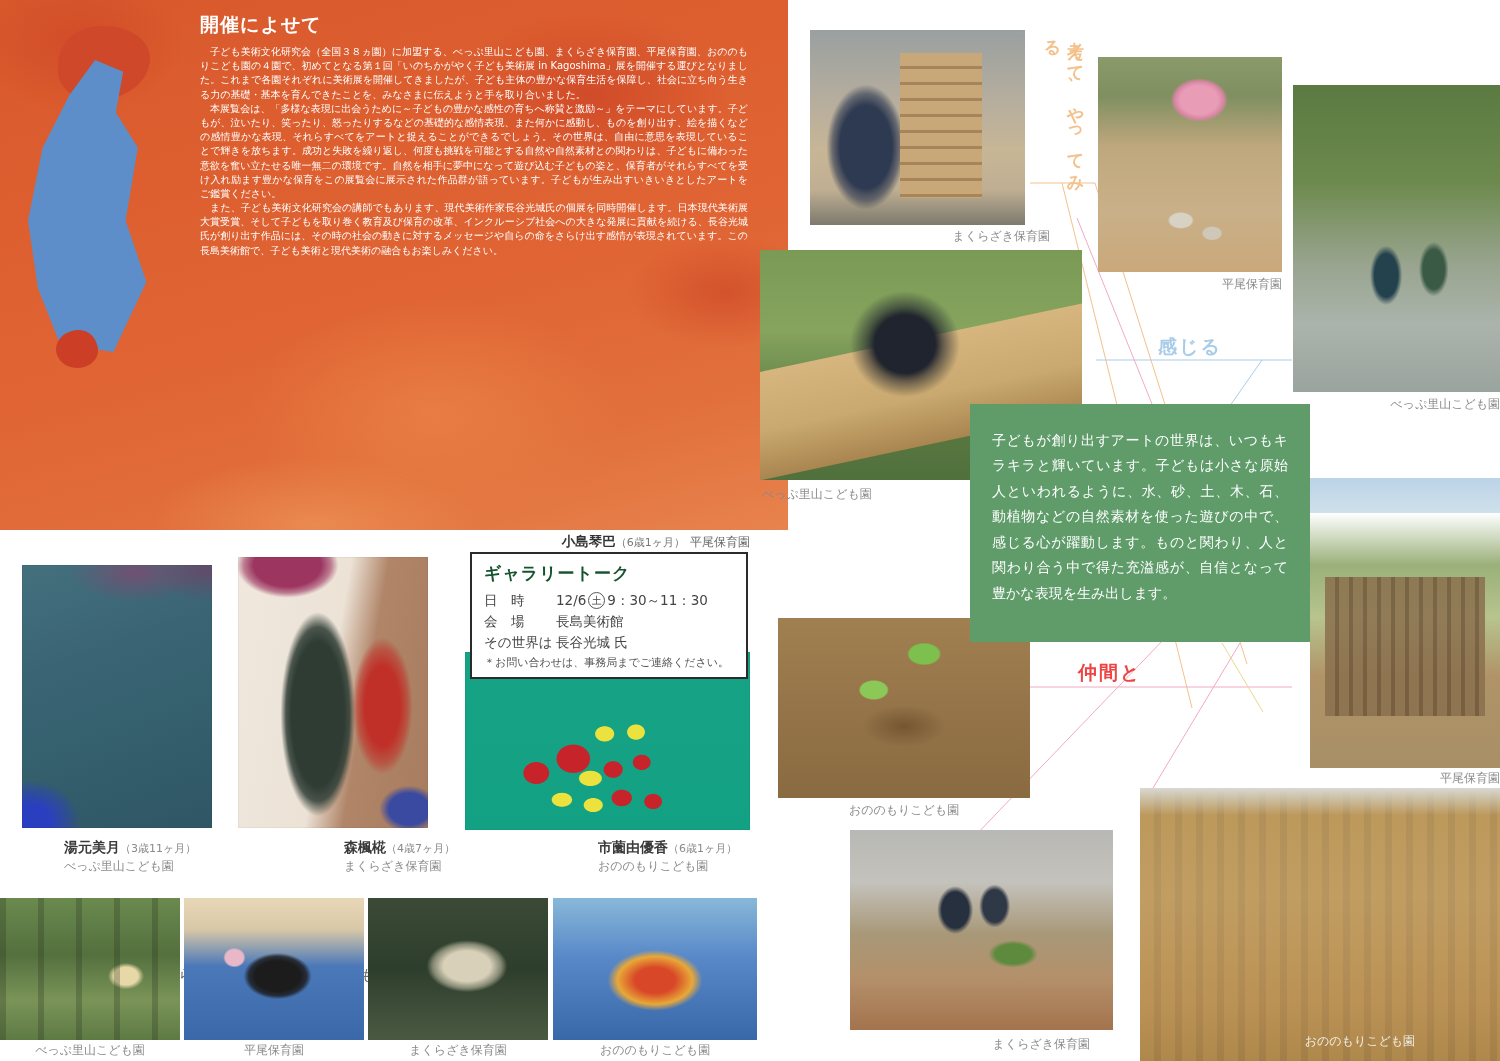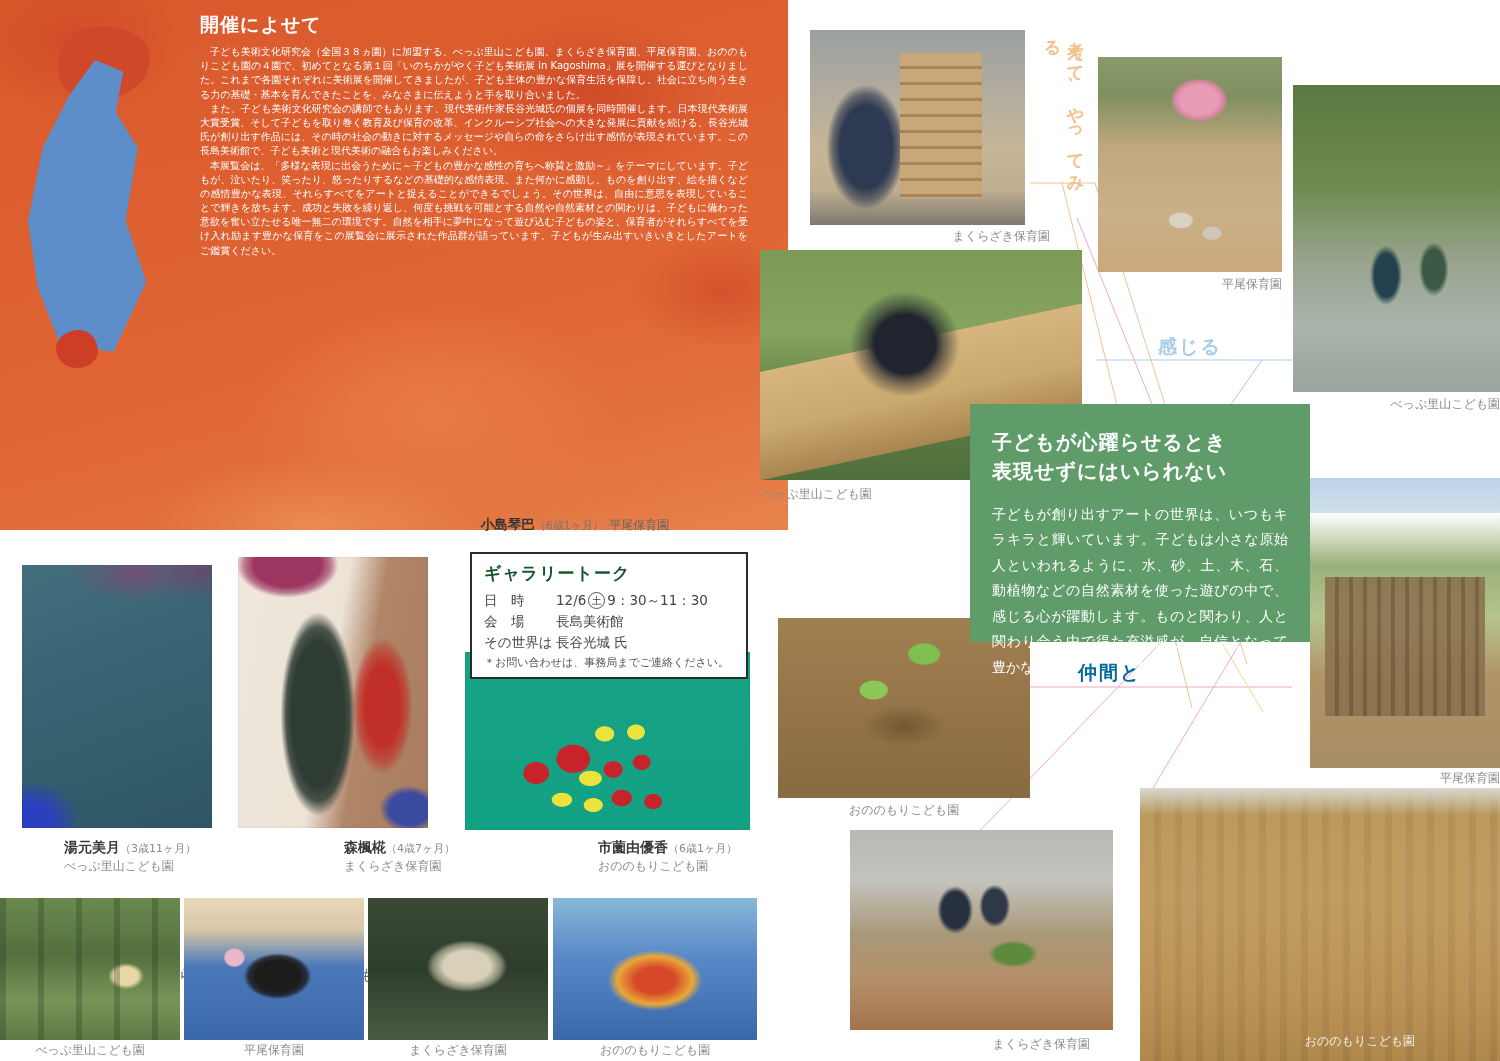--- a/index.html
+++ b/index.html
@@ -25,21 +25,21 @@
     border-radius:48% 52% 60% 40% / 55% 45% 60% 40%; }
   .blob-blue { left:28px; top:60px; width:122px; height:292px; background:#5d8ec9;
     clip-path:polygon(55% 0,78% 4%,72% 18%,90% 30%,80% 55%,97% 76%,70% 100%,26% 97%,8% 78%,0 55%,12% 30%,34% 12%); }
   .blob-red-small { left:56px; top:330px; width:42px; height:38px; background:#cc3f26;
     border-radius:55% 45% 50% 50% / 50% 55% 45% 50%; }
 
   .essay { left:200px; top:12px; width:548px; color:#ffffff; }
   .essay h1 { font-size:19px; font-weight:bold; margin:0 0 7px 0; letter-spacing:1px; }
   .essay p { font-size:10px; line-height:1.42; margin:0; text-align:justify; }
 
-  .painting-caption { left:400px; top:514px; width:350px; text-align:center; color:#555; }
+  .painting-caption { left:400px; top:531px; width:350px; text-align:right; color:#555; }
   .painting-caption .nm { font-size:13.5px; font-weight:bold; color:#333; }
   .painting-caption .ag { font-size:11px; color:#777; }
   .painting-caption .sc { font-size:12px; color:#666; }
 
   
   .art { box-shadow:0 0 0 1px rgba(0,0,0,.04) inset; }
   .art1 { left:22px; top:565px; width:190px; height:263px;
     background:
       radial-gradient(95px 42px at 60% 3%, rgba(152,58,108,.55), transparent 70%),
       radial-gradient(70px 55px at 4% 97%, #2a3fc0 0 28%, rgba(42,63,192,.45) 55%, transparent 72%),
@@ -195,22 +195,22 @@
     <line x1="1222" y1="643" x2="1263" y2="712" stroke="#ead98b" stroke-width="1"></line>
   </svg>
 
   <div class="abs main-painting">
     <div class="abs blob-red-top"></div>
     <div class="abs blob-blue"></div>
     <div class="abs blob-red-small"></div>
     <div class="abs essay">
       <h1>開催によせて</h1>
       <p>　子ども美術文化研究会（全国３８ヵ園）に加盟する、べっぷ里山こども園、まくらざき保育園、平尾保育園、おののもりこども園の４園で、初めてとなる第１回「いのちかがやく子ども美術展 in Kagoshima」展を開催する運びとなりました。これまで各園それぞれに美術展を開催してきましたが、子ども主体の豊かな保育生活を保障し、社会に立ち向う生きる力の基礎・基本を育んできたことを、みなさまに伝えようと手を取り合いました。</p>
+      <p>　本展覧会は、「多様な表現に出会うために～子どもの豊かな感性の育ちへ称賛と激励～」をテーマにしています。子どもが、泣いたり、笑ったり、怒ったりするなどの基礎的な感情表現、また何かに感動し、ものを創り出す、絵を描くなどの感情豊かな表現、それらすべてをアートと捉えることができるでしょう。その世界は、自由に意思を表現していることで輝きを放ちます。成功と失敗を繰り返し、何度も挑戦を可能とする自然や自然素材との関わりは、子どもに備わった意欲を奮い立たせる唯一無二の環境です。自然を相手に夢中になって遊び込む子どもの姿と、保育者がそれらすべてを受け入れ励ます豊かな保育をこの展覧会に展示された作品群が語っています。子どもが生み出すいきいきとしたアートをご鑑賞ください。</p>
       <p>　また、子ども美術文化研究会の講師でもあります、現代美術作家長谷光城氏の個展を同時開催します。日本現代美術展大賞受賞、そして子どもを取り巻く教育及び保育の改革、インクルーシブ社会への大きな発展に貢献を続ける、長谷光城氏が創り出す作品には、その時の社会の動きに対するメッセージや自らの命をさらけ出す感情が表現されています。この長島美術館で、子ども美術と現代美術の融合もお楽しみください。</p>
-      <p>　本展覧会は、「多様な表現に出会うために～子どもの豊かな感性の育ちへ称賛と激励～」をテーマにしています。子どもが、泣いたり、笑ったり、怒ったりするなどの基礎的な感情表現、また何かに感動し、ものを創り出す、絵を描くなどの感情豊かな表現、それらすべてをアートと捉えることができるでしょう。その世界は、自由に意思を表現していることで輝きを放ちます。成功と失敗を繰り返し、何度も挑戦を可能とする自然や自然素材との関わりは、子どもに備わった意欲を奮い立たせる唯一無二の環境です。自然を相手に夢中になって遊び込む子どもの姿と、保育者がそれらすべてを受け入れ励ます豊かな保育をこの展覧会に展示された作品群が語っています。子どもが生み出すいきいきとしたアートをご鑑賞ください。</p>
     </div>
   </div>
 
   <div class="abs painting-caption">
     <span class="nm">小島琴巴</span><span class="ag">（6歳1ヶ月）</span>
     <span class="sc">平尾保育園</span>
   </div>
 
   <div class="abs art art1"></div>
   <div class="abs art art2"></div>
@@ -275,33 +275,29 @@
 
   <div class="ph ph-log">
     <div class="logbar"></div>
     <div class="kid"></div>
   </div>
   <div class="rp-cap rcap" style="left:762px; top:486px;">べっぷ里山こども園</div>
 
   <div class="theme theme-feel" style="color: rgb(169, 204, 232);">感じる</div>
 
   <div class="green-box" style="background-color: rgb(95, 156, 106);">
-    <h2>
-      <span>子どもが心躍らせるとき</span><br>
-      <span>表現せずにはいられない</span>
-    </h2>
     <p>子どもが創り出すアートの世界は、いつもキラキラと輝いています。子どもは小さな原始人といわれるように、水、砂、土、木、石、動植物などの自然素材を使った遊びの中で、感じる心が躍動します。ものと関わり、人と関わり合う中で得た充溢感が、自信となって豊かな表現を生み出します。</p>
   </div>
 
   <div class="ph ph-wood">
       <div class="logs"></div>
     </div>
   <div class="rp-cap rcap t-right" style="left:1310px; top:770px; width:190px;">平尾保育園</div>
 
-  <div class="theme theme-friends" style="color: #0369a1; text-align: center;">仲間と</div>
+  <div class="theme theme-friends" style="color: #ef4444; text-align: center;">仲間と</div>
 
   <div class="ph ph-mud"></div>
   <div class="rp-cap rcap t-center" style="left:778px; top:802px; width:252px;">おののもりこども園</div>
 
   <div class="ph ph-garden"></div>
   <div class="rp-cap rcap t-right" style="left:850px; top:1036px; width:240px;">まくらざき保育園</div>
 
   <div class="ph ph-mudwall"></div>
   <div class="cap-onphoto" style="left:1180px; top:1033px; width:235px;">おののもりこども園</div>
 

